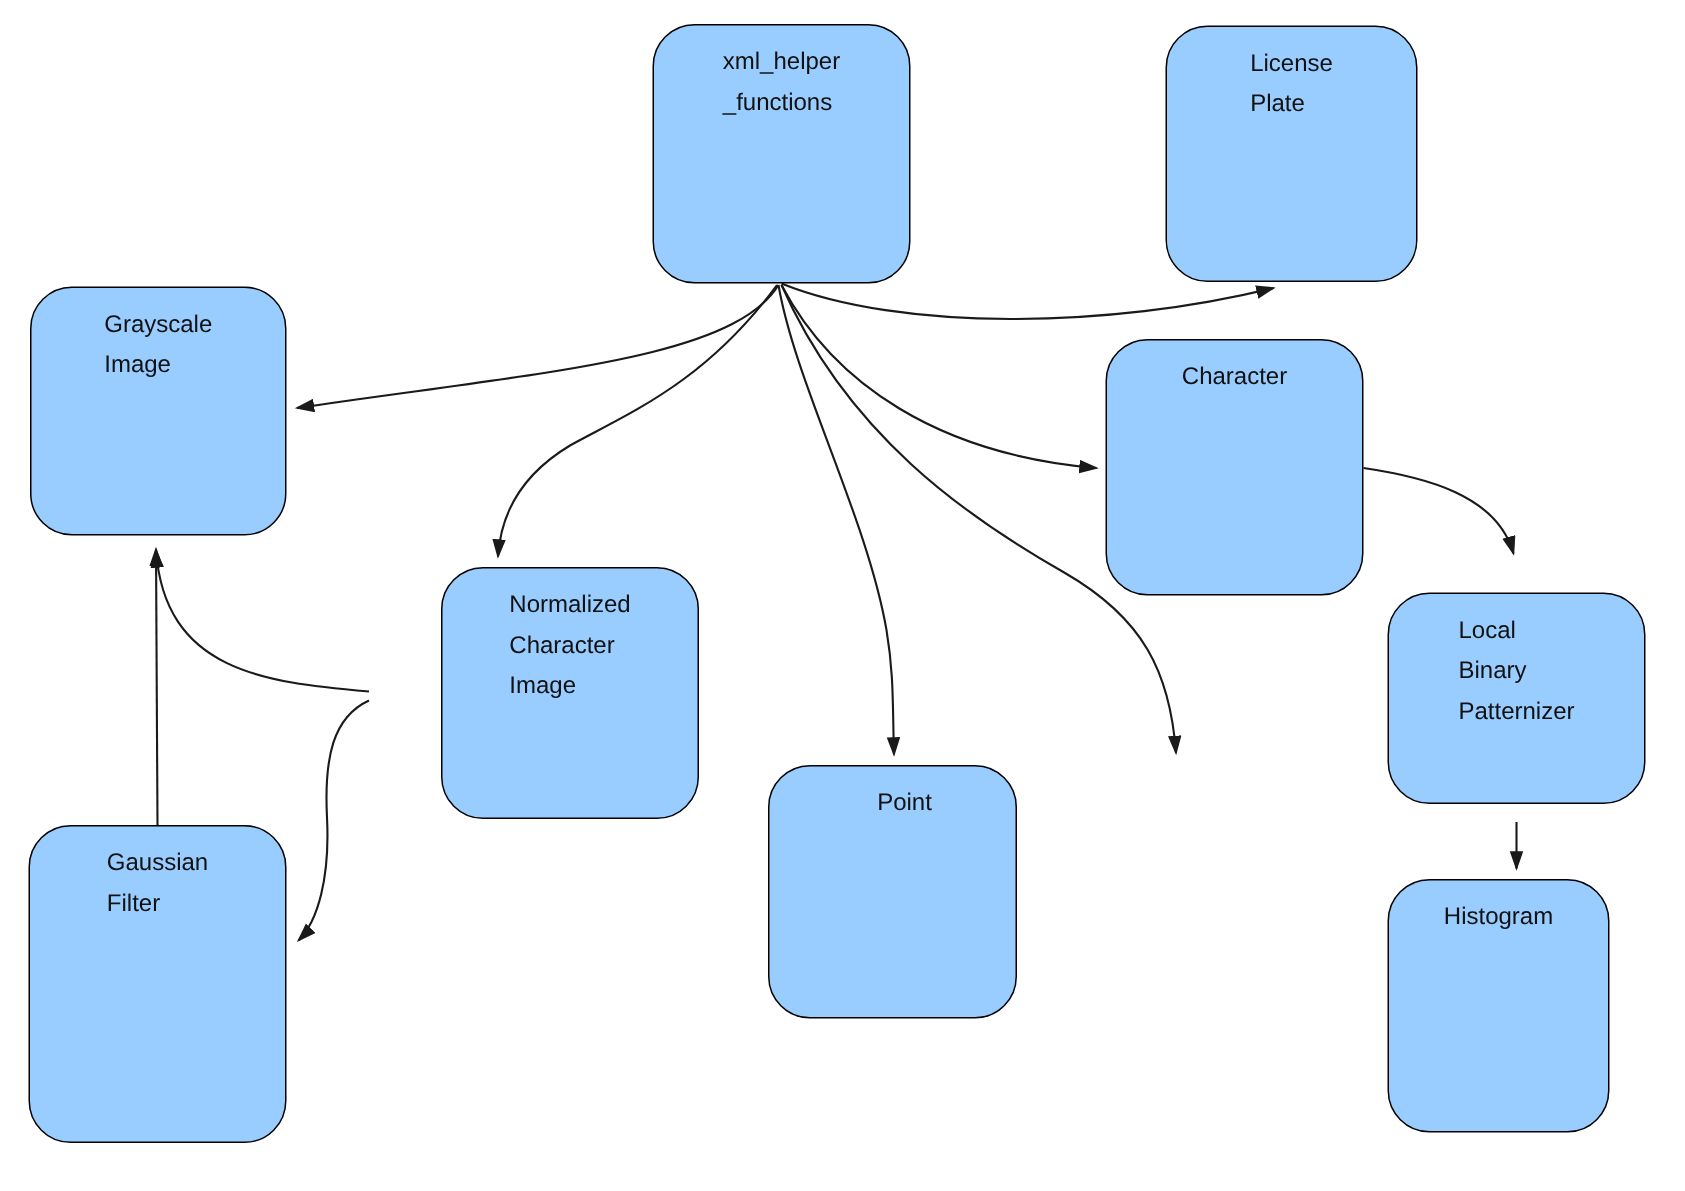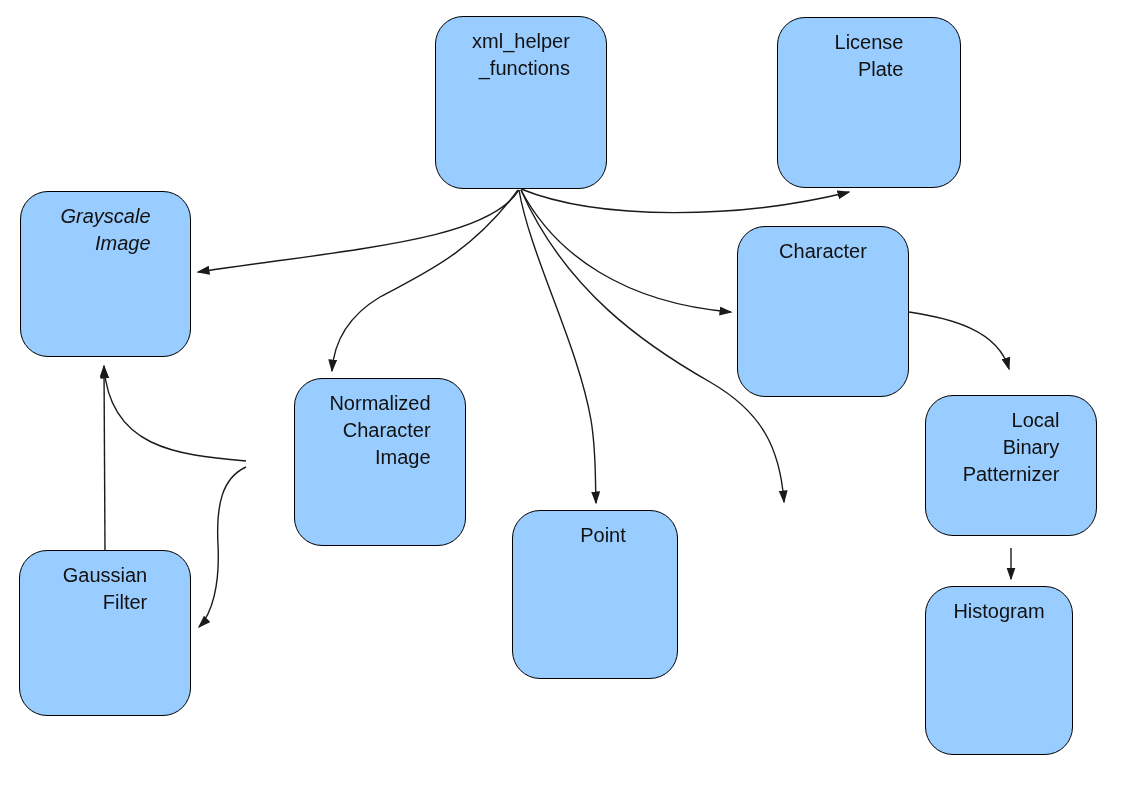--- a/index.html
+++ b/index.html
@@ -28,37 +28,37 @@
     box-sizing: border-box;
     background: #99ccff;
     border: 1.4px solid #000000;
     border-radius: 28px;
     display: flex;
     justify-content: center;
     align-items: flex-start;
     padding-top: 11px;
   }
   .node .label {
-    font-size: 20px;
+    font-size: 16px;
     line-height: 27px;
     color: #111111;
-    text-align: right;
+    text-align: left;
     white-space: pre-line;
     user-select: none;
   }
   
   .n-xml       { left: 435px; top: 16px;  width: 172px; height: 173px; }
-  .n-license   { left: 777px; top: 17px;  width: 184px; height: 171px; }
-  .n-grayscale { left: 20px;  top: 191px; width: 171px; height: 166px; font-style: italic; }
+  .n-license   { left: 777px; top: 17px;  width: 168px; height: 171px; }
+  .n-grayscale { left: 20px;  top: 191px; width: 171px; height: 166px; }
   .n-character { left: 737px; top: 226px; width: 172px; height: 171px; }
   .n-ncimage   { left: 246px; top: 378px; width: 172px; height: 168px; margin-left: 48px; }
   .n-lbp       { left: 925px; top: 395px; width: 172px; height: 141px; }
   .n-point     { left: 512px; top: 510px; width: 166px; height: 169px; padding-left: 16px; }
   .n-rect      { left: 700px; top: 510px; width: 167px; height: 169px; }
-  .n-gaussian  { left: 19px;  top: 550px; width: 172px; height: 166px; }
+  .n-gaussian  { left: 19px;  top: 550px; width: 172px; height: 212px; }
   .n-histogram { left: 925px; top: 586px; width: 148px; height: 169px; }
   .edge {
     fill: none;
     stroke: #1a1a1a;
     stroke-width: 1.4;
   }
 </style>
 </head>
 <body>
 

